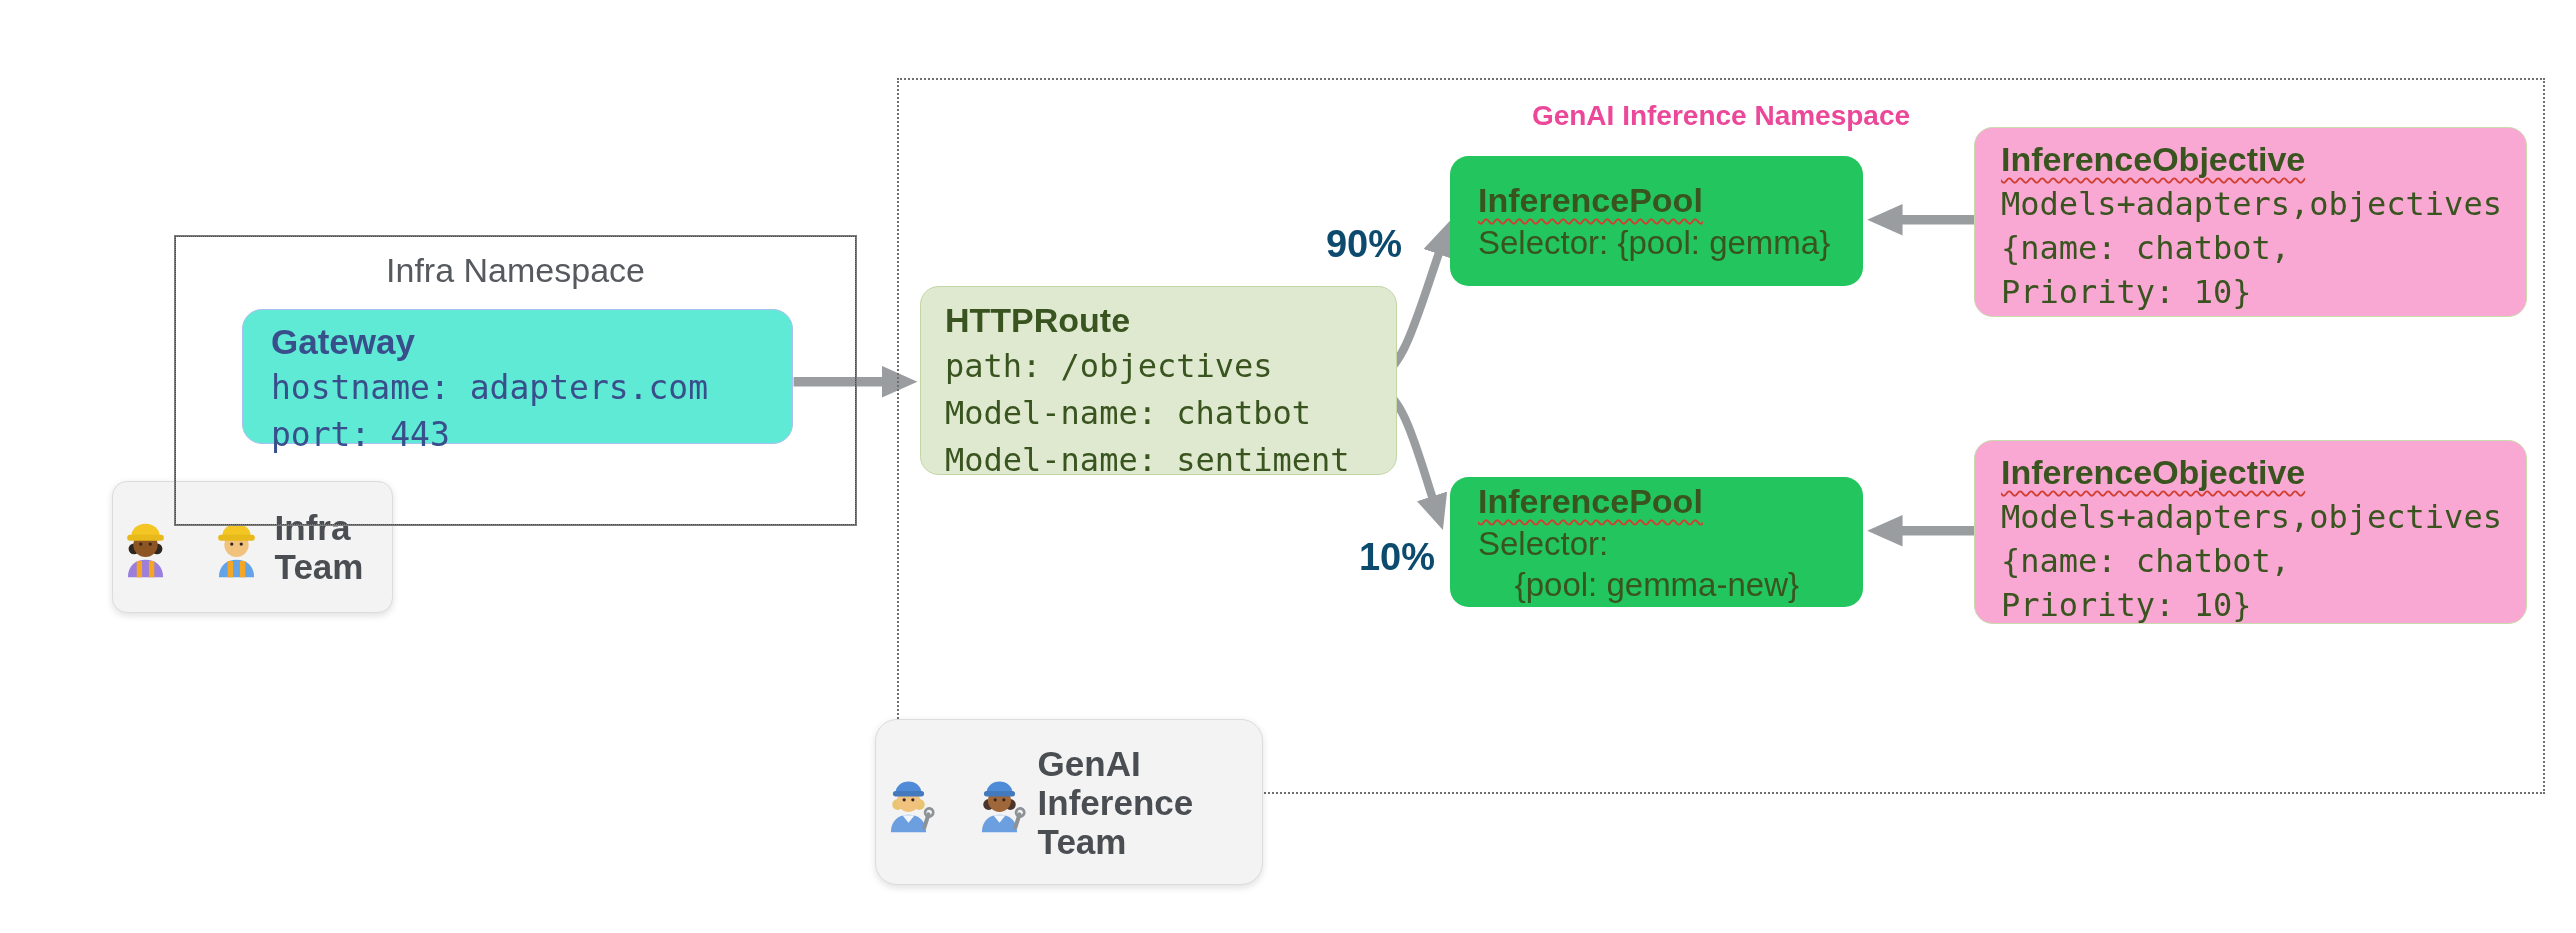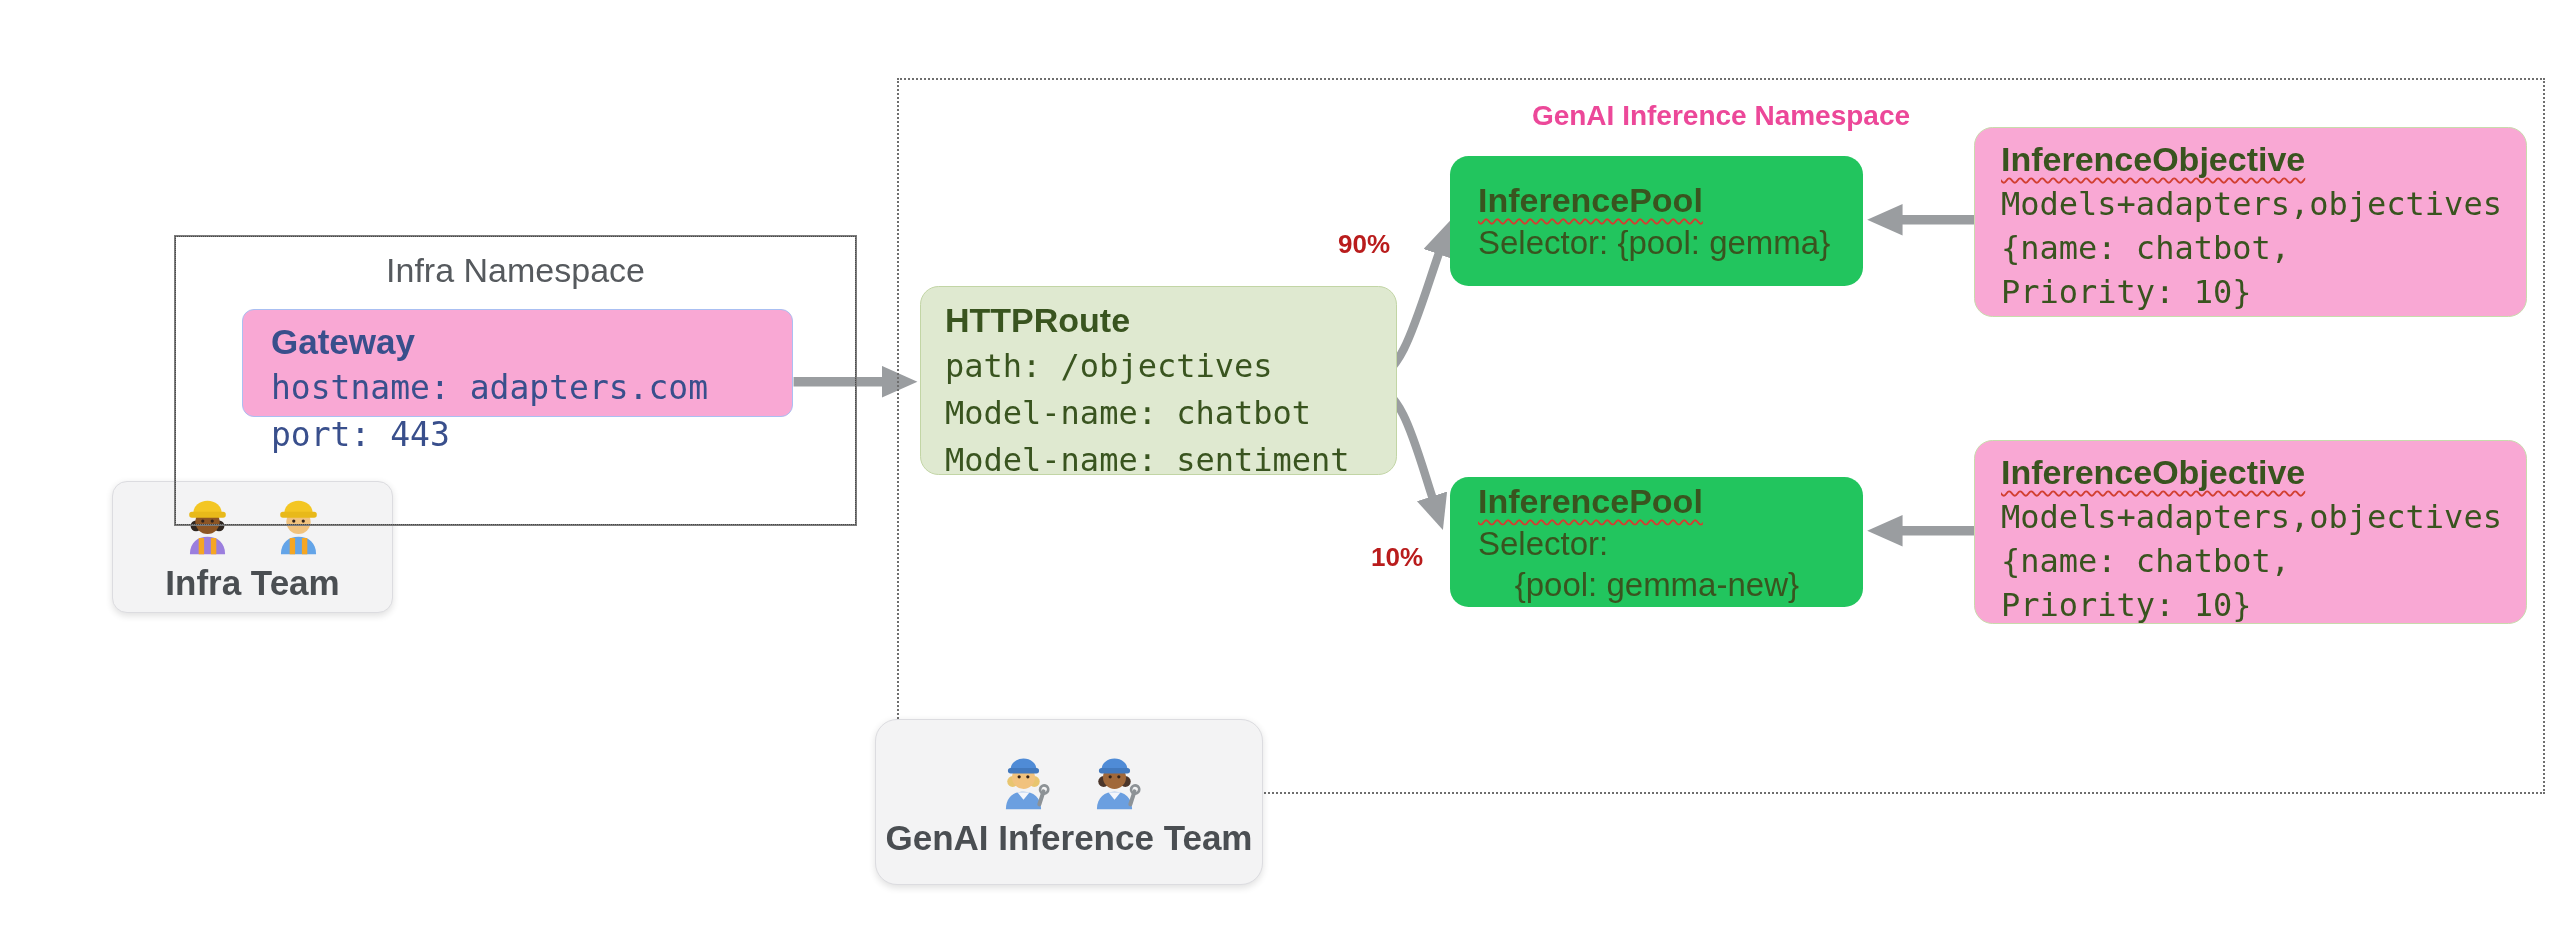--- a/index.html
+++ b/index.html
@@ -24,22 +24,22 @@
     color:#565a5e;font-size:34px;line-height:37px;
   }
   #infra-ns .ns-title{top:15px;font-weight:normal;}
   #genai-ns .ns-title{top:17px;font-weight:bold;font-size:28px;color:#ec4899;}
 
   
   .resbox{position:absolute;box-sizing:border-box;z-index:4;}
   .mono{font-family:"DejaVu Sans Mono","Liberation Mono",monospace;white-space:pre;}
 
   #gateway{
-    left:242px;top:309px;width:551px;height:108px;
-    background:#f9a8d4;border:1.9px solid #aabff2;border-radius:12px;
+    left:242px;top:309px;width:551px;height:135px;
+    background:#5eead4;border:1.9px solid #aabff2;border-radius:20px;
     color:#394f8c;padding:9.3px 0 0 28px;
   }
   #gateway .box-title{font-size:35px;font-weight:bold;line-height:45px;}
   #gateway .box-lines{font-size:33px;line-height:47px;}
 
   #httproute{
     left:920px;top:286px;width:477px;height:189px;
     background:#dfe9d0;border:1.9px solid #c2d5a5;border-radius:18.6px;
     color:#39541f;padding:11.2px 0 0 24px;
   }
@@ -71,39 +71,39 @@
     text-decoration-color:#d23f31;
     text-decoration-thickness:1.9px;
     text-underline-offset:5.6px;
     text-decoration-skip-ink:none;
   }
 
   
   .team{
     position:absolute;background:#f3f3f4;border:1.9px solid #dcdce0;
     box-sizing:border-box;box-shadow:0 2.8px 7.5px rgba(0,0,0,0.12);
-    display:flex;flex-direction:column;align-items:center;justify-content:center;
+    display:flex;flex-direction:row;align-items:center;justify-content:center;
     gap:5.6px;
   }
   #infra-team{left:112px;top:481px;width:281px;height:132px;border-radius:15px;z-index:1;}
   #genai-team{left:875px;top:719px;width:388px;height:166px;border-radius:22px;z-index:6;}
   .team .icons{display:flex;gap:26px;align-items:flex-end;}
   .team .team-label{font-size:35px;font-weight:bold;color:#4a4e52;line-height:39px;}
 
   
   .worker-a{--skin:#8d5524;--shirt:#9b7ede;--hair:#2f2620;}
   .worker-b{--skin:#f1c27d;--shirt:#63a4e8;--hair:#d9a441;}
   .mech-a{--skin:#f1c27d;--hair:#e8c56f;}
   .mech-b{--skin:#a0683a;--hair:#4a352a;}
 
   
   #arrows{position:absolute;left:0;top:0;z-index:2;}
   .weight{
     position:absolute;z-index:5;transform:translate(-50%,-50%);
-    font-size:26px;font-weight:bold;color:#b91c1c;
+    font-size:38px;font-weight:bold;color:#0c4a6e;
   }
   #weight-top{left:1364px;top:244px;}
   #weight-bottom{left:1397px;top:557px;}
 </style>
 </head>
 <body>
 
 <svg id="arrows" width="2576" height="933" viewBox="0 0 2766 1002">
   <defs>
     <marker id="ah" markerUnits="userSpaceOnUse" markerWidth="40" markerHeight="36" refX="1" refY="17" orient="auto">

